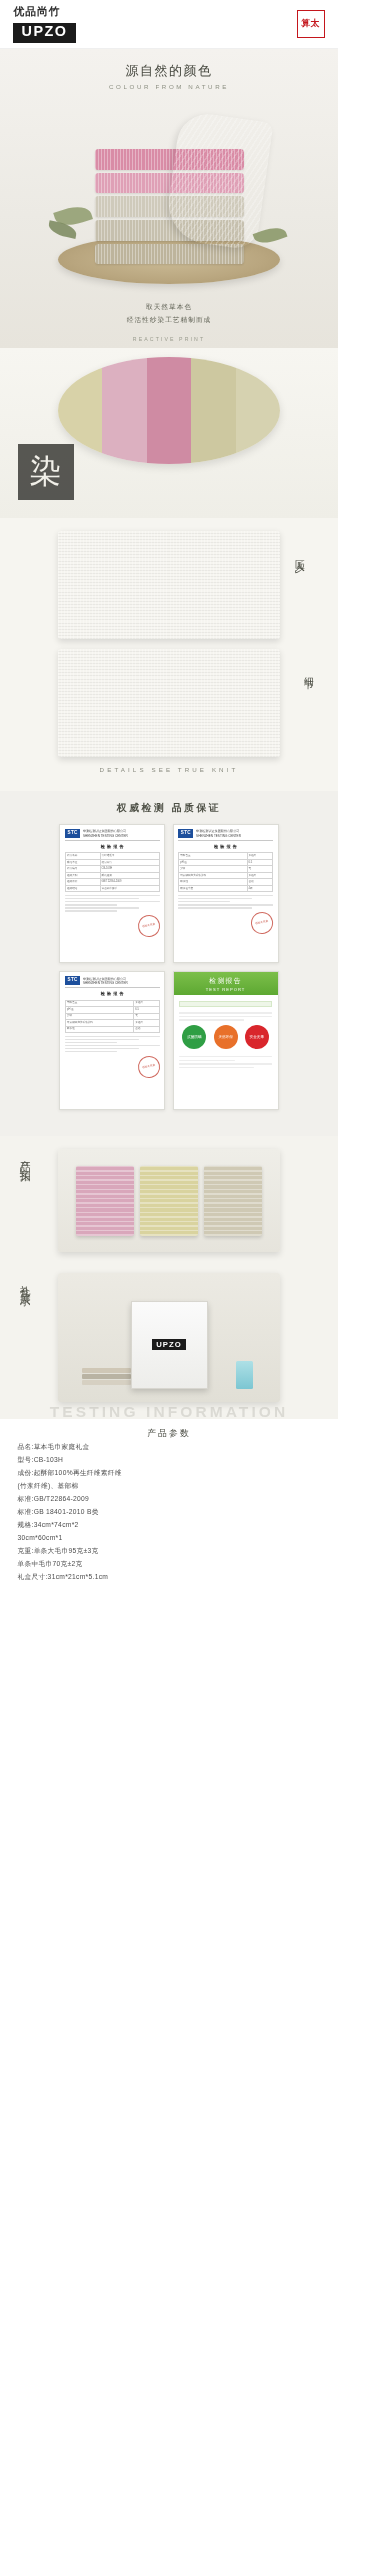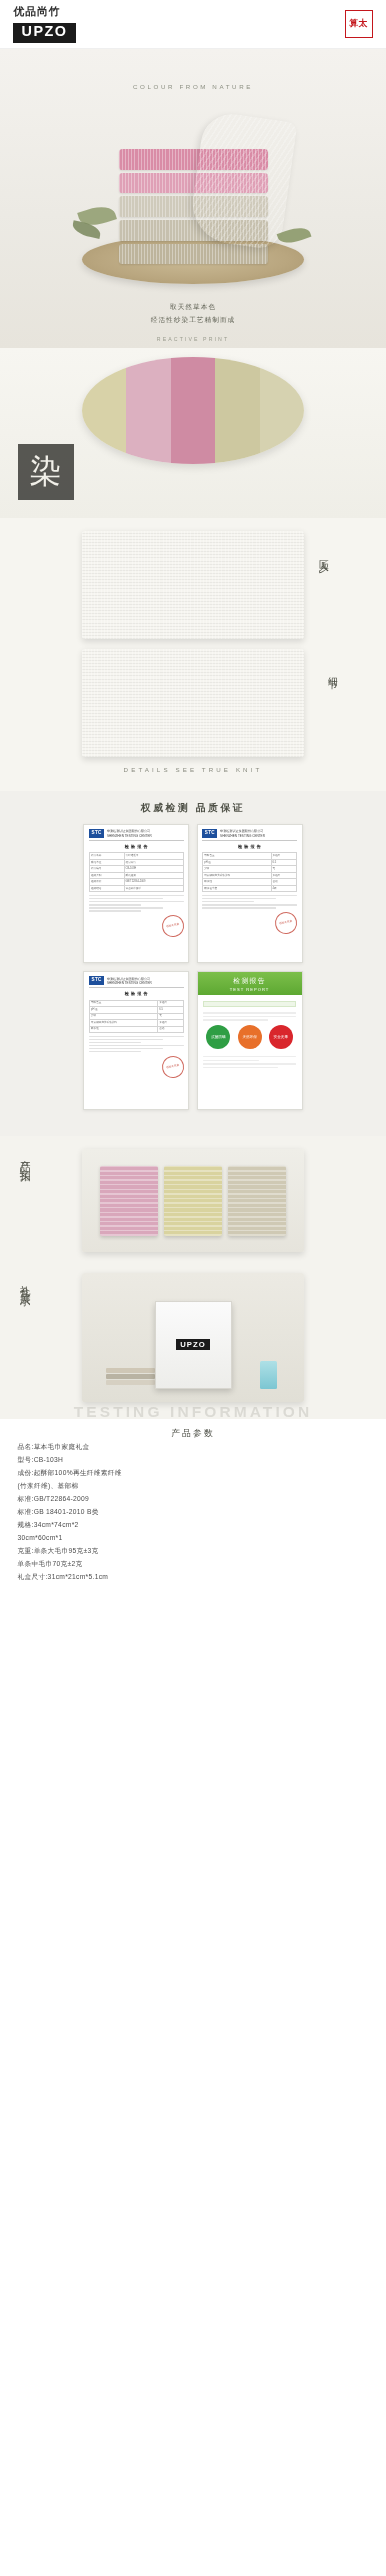--- a/index.html
+++ b/index.html
@@ -3,21 +3,21 @@
 <meta charset="utf-8">
 <style>
   * { box-sizing: border-box; margin: 0; padding: 0; }
   body {
     width: 386px;
     background: #ffffff;
     font-family: "Liberation Sans", sans-serif;
     color: #3a3a3a;
     -webkit-font-smoothing: antialiased;
   }
-  .page { width: 386px; position: relative; overflow: hidden; }
+  .page { width: 338px; position: relative; overflow: hidden; }
 
   
   .brandbar {
     height: 49px;
     background: #ffffff;
     display: flex;
     align-items: center;
     padding: 0 13.4px;
     border-bottom: 0.5px solid #efefef;
   }
@@ -392,20 +392,21 @@
     <div class="brand-spacer"></div>
     <div class="brand-right">
       <div class="brand-seal">
         <span>算</span>
         <span>太</span>
       </div>
     </div>
   </div>
 
   <div class="hero">
+    <div class="hero-title">源自然的颜色</div>
     <div class="hero-sub">COLOUR FROM NATURE</div>
 
     <div class="towel-scene">
       <div class="mat"></div>
       <div class="stack">
         <div class="twl p1"></div>
         <div class="twl p2"></div>
         <div class="twl b1"></div>
         <div class="twl b2"></div>
         <div class="twl c1"></div>

